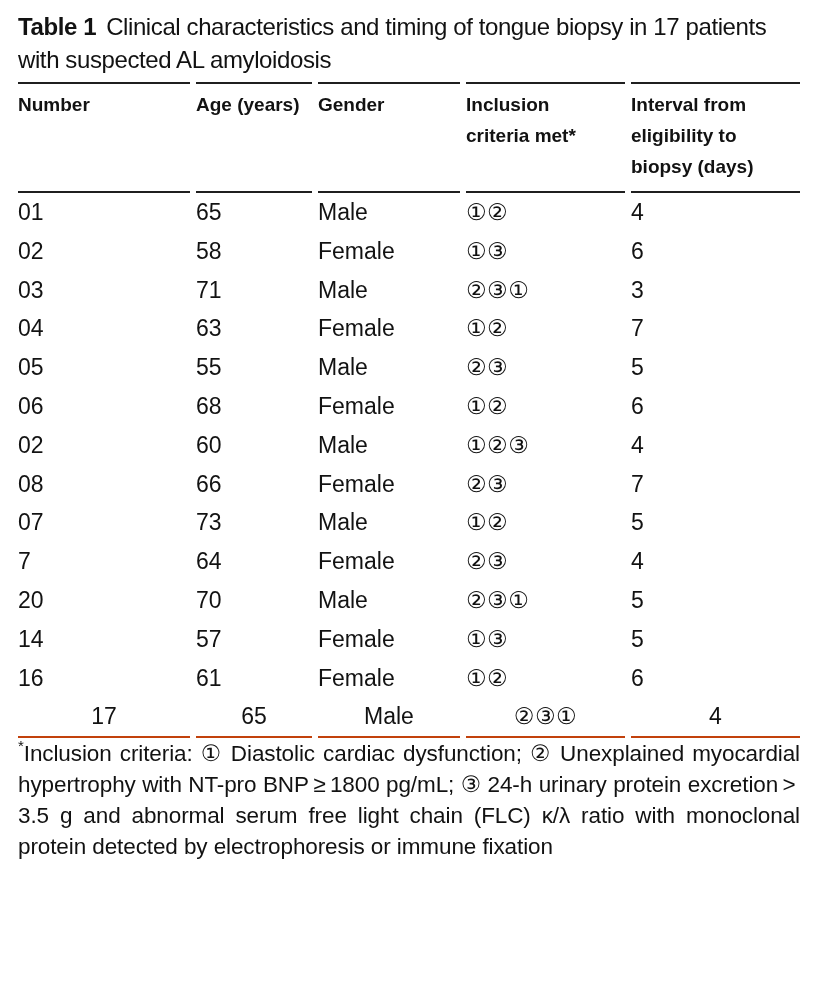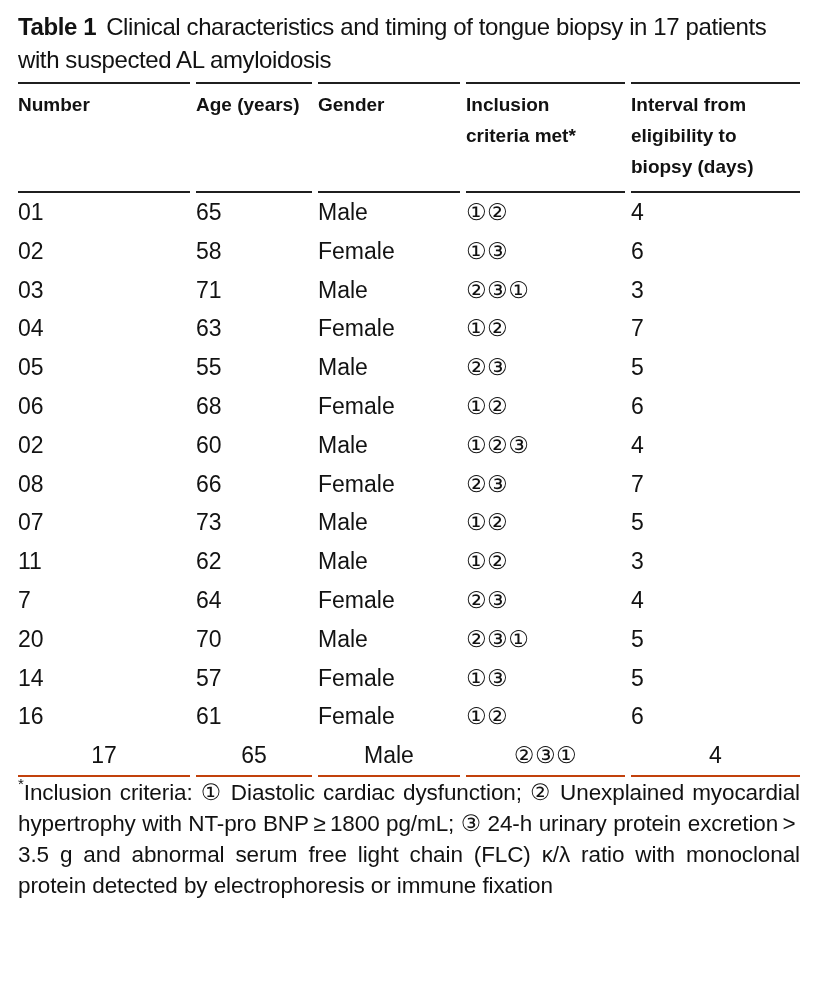--- a/index.html
+++ b/index.html
@@ -154,27 +154,20 @@
           <td>7</td>
         </tr>
         <tr>
           <td>07</td>
           <td>73</td>
           <td>Male</td>
           <td class="criteria">①②</td>
           <td>5</td>
         </tr>
         <tr>
-          <td>11</td>
-          <td>62</td>
-          <td>Male</td>
-          <td class="criteria">①②</td>
-          <td>3</td>
-        </tr>
-        <tr>
           <td>7</td>
           <td>64</td>
           <td>Female</td>
           <td class="criteria">②③</td>
           <td>4</td>
         </tr>
         <tr>
           <td>20</td>
           <td>70</td>
           <td>Male</td>

